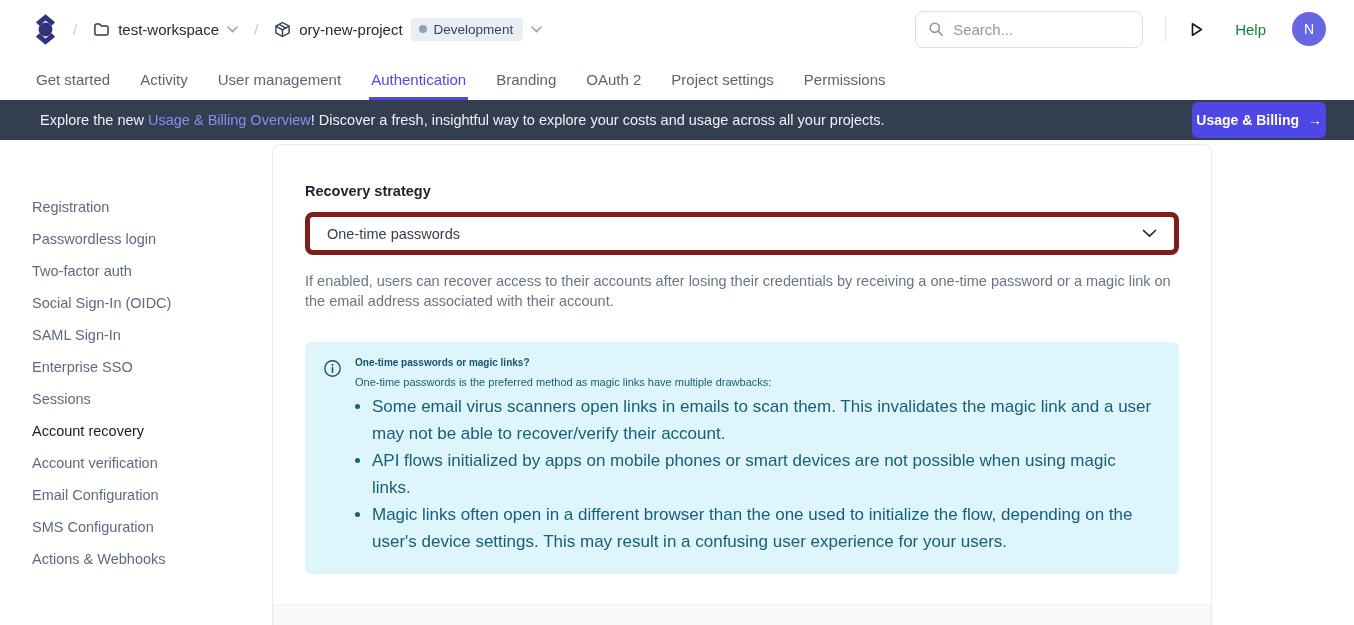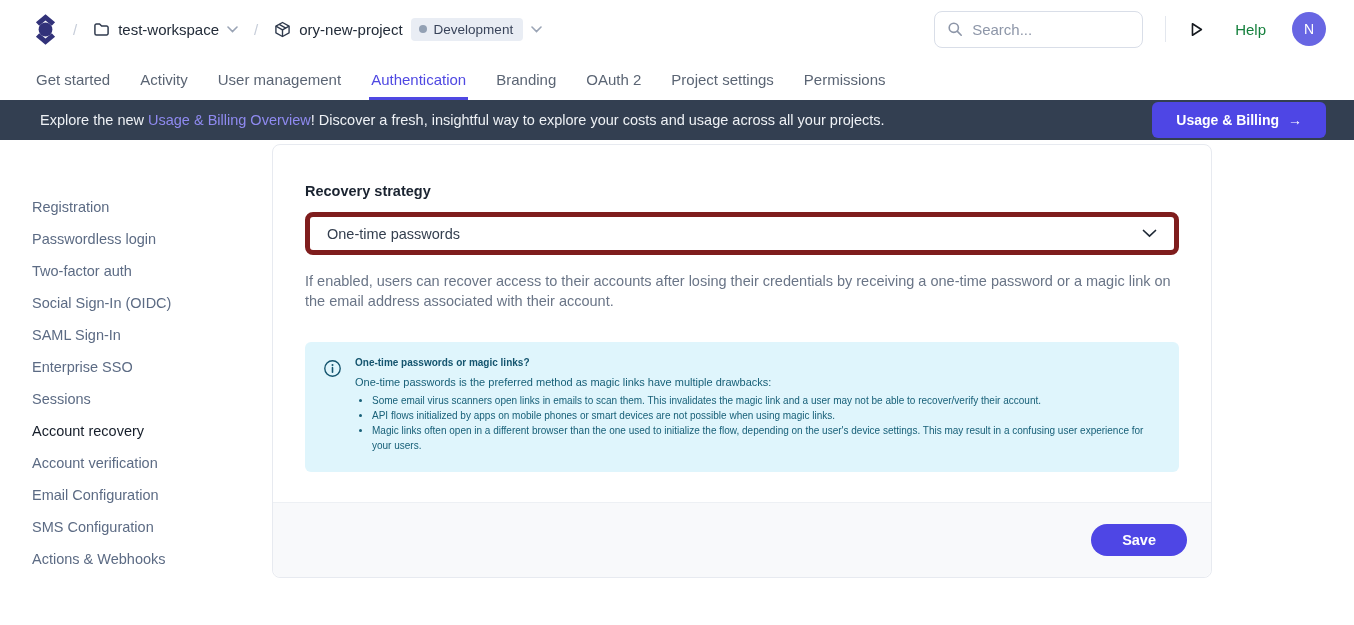--- a/index.html
+++ b/index.html
@@ -9,21 +9,21 @@
   
   .topbar { height: 58px; display: flex; align-items: center; padding: 0 28px 0 34px; background: #fff; }
   .crumb-sep { color: #c6cdd9; font-size: 15px; margin: 0 16px; }
   .crumb { display: flex; align-items: center; gap: 8px; cursor: pointer; }
   .crumb-label { font-size: 15px; color: #222b38; }
   .env-badge { display: inline-flex; align-items: center; gap: 7px; background: #e9edf4;
     border-radius: 4px; padding: 4px 10px 4px 8px; font-size: 13.5px; color: #39445a; }
   .env-dot { width: 8px; height: 8px; border-radius: 50%; background: #93a1b4; }
   .chev { display: inline-flex; }
   .topbar-spacer { flex: 1; }
-  .searchbox { width: 209px; height: 37px; border: 1px solid #d9dee8; border-radius: 8px;
+  .searchbox { width: 228px; height: 37px; border: 1px solid #d9dee8; border-radius: 8px;
     display: flex; align-items: center; padding: 0 12px; gap: 9px; }
   .searchbox input { border: none; outline: none; width: 100%; font-size: 15px;
     font-family: "Liberation Sans", sans-serif; color: #333e4e; background: transparent; }
   .searchbox input::placeholder { color: #8d96a8; }
   .topbar-divider { width: 1px; height: 26px; background: #e3e7ee; margin: 0 22px; }
   .play-btn { display: flex; align-items: center; cursor: pointer; }
   .help-link { margin-left: 30px; font-size: 15px; color: #15803d; cursor: pointer; }
   .avatar { margin-left: 26px; width: 34px; height: 34px; border-radius: 50%; background: #6866e3;
     color: #fff; font-size: 14px; display: flex; align-items: center; justify-content: center; cursor: pointer; }
 
@@ -34,21 +34,21 @@
   .tab.active { color: #4f48e2; }
   .tab.active::after { content: ""; position: absolute; left: -2px; right: -2px; bottom: 0;
     height: 3px; background: #4f48e2; }
 
   
   .banner { height: 40px; background: #333f51; display: flex; align-items: center;
     padding: 0 28px 0 40px; color: #eef1f5; font-size: 14.5px; }
   .banner a { color: #8f8af0; text-decoration: none; cursor: pointer; }
   .banner-btn { margin-left: auto; background: #4e46e5; color: #fff; border: none; cursor: pointer;
     font-family: "Liberation Sans", sans-serif; font-weight: 700; font-size: 14px;
-    padding: 10px 24px; border-radius: 6px; display: inline-flex; align-items: center; gap: 9px; }
+    padding: 10px 4px; border-radius: 6px; display: inline-flex; align-items: center; gap: 9px; }
 
   
   .content { display: flex; height: 469px; background: #fff; }
   .sidebar { width: 272px; padding: 58px 0 0 32px; flex-shrink: 0; }
   .side-item { font-size: 14.5px; color: #5c6b84; margin-bottom: 14px; line-height: 18px;
     cursor: pointer; width: max-content; }
   .side-item.active { color: #151d29; }
 
   .main { flex: 1; padding-top: 4px; }
   .card { width: 940px; border: 1px solid #e7eaf0; border-radius: 8px; background: #fff;
@@ -59,21 +59,21 @@
     align-items: center; justify-content: space-between; padding: 0 17px; cursor: pointer; background:#fff; }
   .select-value { font-size: 14.5px; color: #333e4e; }
   .help-text { margin-top: 16px; font-size: 14.5px; line-height: 20px; color: #6a7587; max-width: 880px; }
 
   .info-box { margin-top: 31px; background: #dff5fc; border-radius: 6px;
     padding: 15px 24px 19px 18px; display: flex; gap: 13px; color: #186078; }
   .info-icon-col { padding-top: 2px; flex-shrink: 0; }
   .info-title { font-size: 10px; font-weight: 700; color: #14546e; margin-bottom: 5px; }
   .info-intro { font-size: 11px; line-height: 19.5px; }
   .info-box ul { margin: 0; padding-left: 17px; }
-  .info-box li { font-size: 10px; line-height: 15px; }
+  .info-box li { font-size: 17px; line-height: 27px; }
 
   .card-footer { margin-top: auto; background: #f8f9fb; border-top: 1px solid #edf0f4;
     border-radius: 0 0 8px 8px; padding: 21px 24px; display: flex; justify-content: flex-end; }
   .save-btn { background: #4e46e5; color: #fff; border: none; cursor: pointer;
     font-family: "Liberation Sans", sans-serif; font-weight: 700; font-size: 14.5px;
     padding: 8px 31px; border-radius: 16px; }
 </style>
 </head>
 <body>
 

